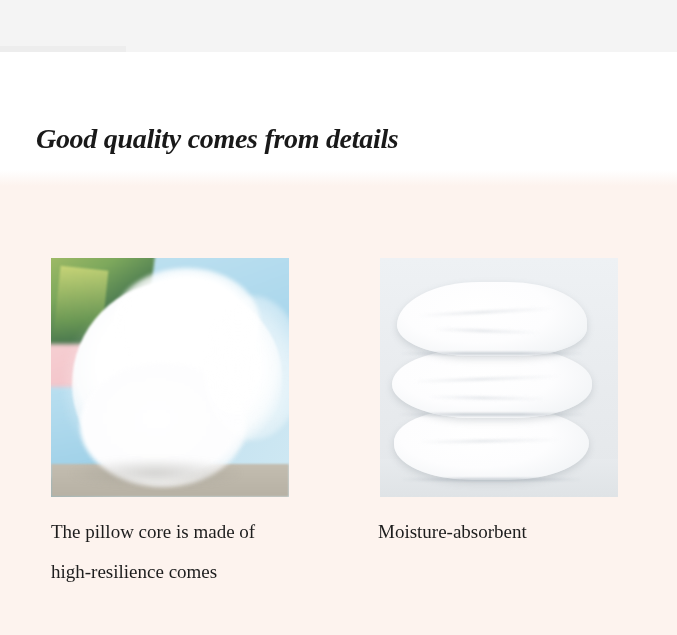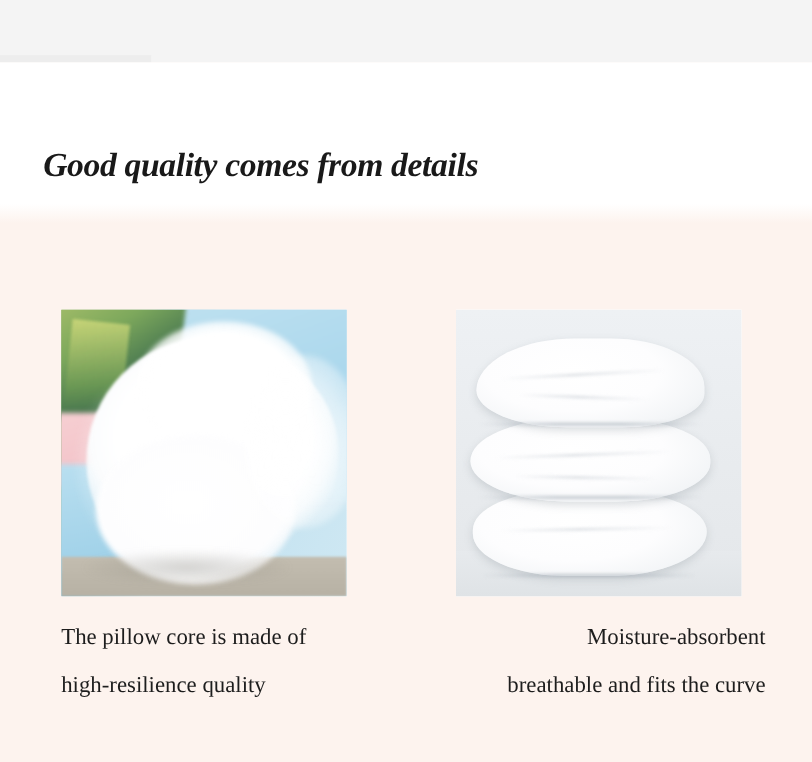--- a/index.html
+++ b/index.html
@@ -252,21 +252,21 @@
     position: absolute;
     top: 326px;
     left: -6px;
     width: 252px;
     font-size: 19px;
     line-height: 40px;
     color: #1d1d1d;
     font-weight: normal;
   }
   .caption--left  { text-align: left;   left: 0px;  width: 300px; }
-  .caption--right { text-align: right; left: -2px; width: 260px; }
+  .caption--right { text-align: left; left: -2px; width: 260px; }
   .caption .cline { display: block; white-space: nowrap; }
 </style>
 </head>
 <body>
 
 <div class="page">
 
   <div class="topstrip">
     <div class="topstrip-edge"></div>
   </div>
@@ -290,21 +290,21 @@
           <div class="fluff-wisp"></div>
           <div class="fluff-main"></div>
           <div class="fluff-b"></div>
           <div class="fluff-c"></div>
           <div class="fluff-right"></div>
           <div class="shadow-low"></div>
         </div>
       </div>
       <div class="caption caption--left">
         <span class="cline">The pillow core is made of</span>
-        <span class="cline">high-resilience quality</span>
+        <span class="cline">high-resilience comes</span>
       </div>
     </div>
 
     <div class="feature feature--right">
       <div class="photo-frame">
         <div class="photo ph-pillows">
           <div class="pbg-floor"></div>
           <div class="pillow p-bot"></div>
           <div class="pillow p-mid"></div>
           <div class="pillow p-top"></div>
@@ -313,18 +313,17 @@
           <div class="crease cr3"></div>
           <div class="crease cr4"></div>
           <div class="crease cr5"></div>
           <div class="seam s1"></div>
           <div class="seam s2"></div>
           <div class="seam s3"></div>
         </div>
       </div>
       <div class="caption caption--right">
         <span class="cline">Moisture-absorbent</span>
-        <span class="cline">breathable and fits the curve</span>
       </div>
     </div>
 
   </div>
 </div>
 
 </body></html>

